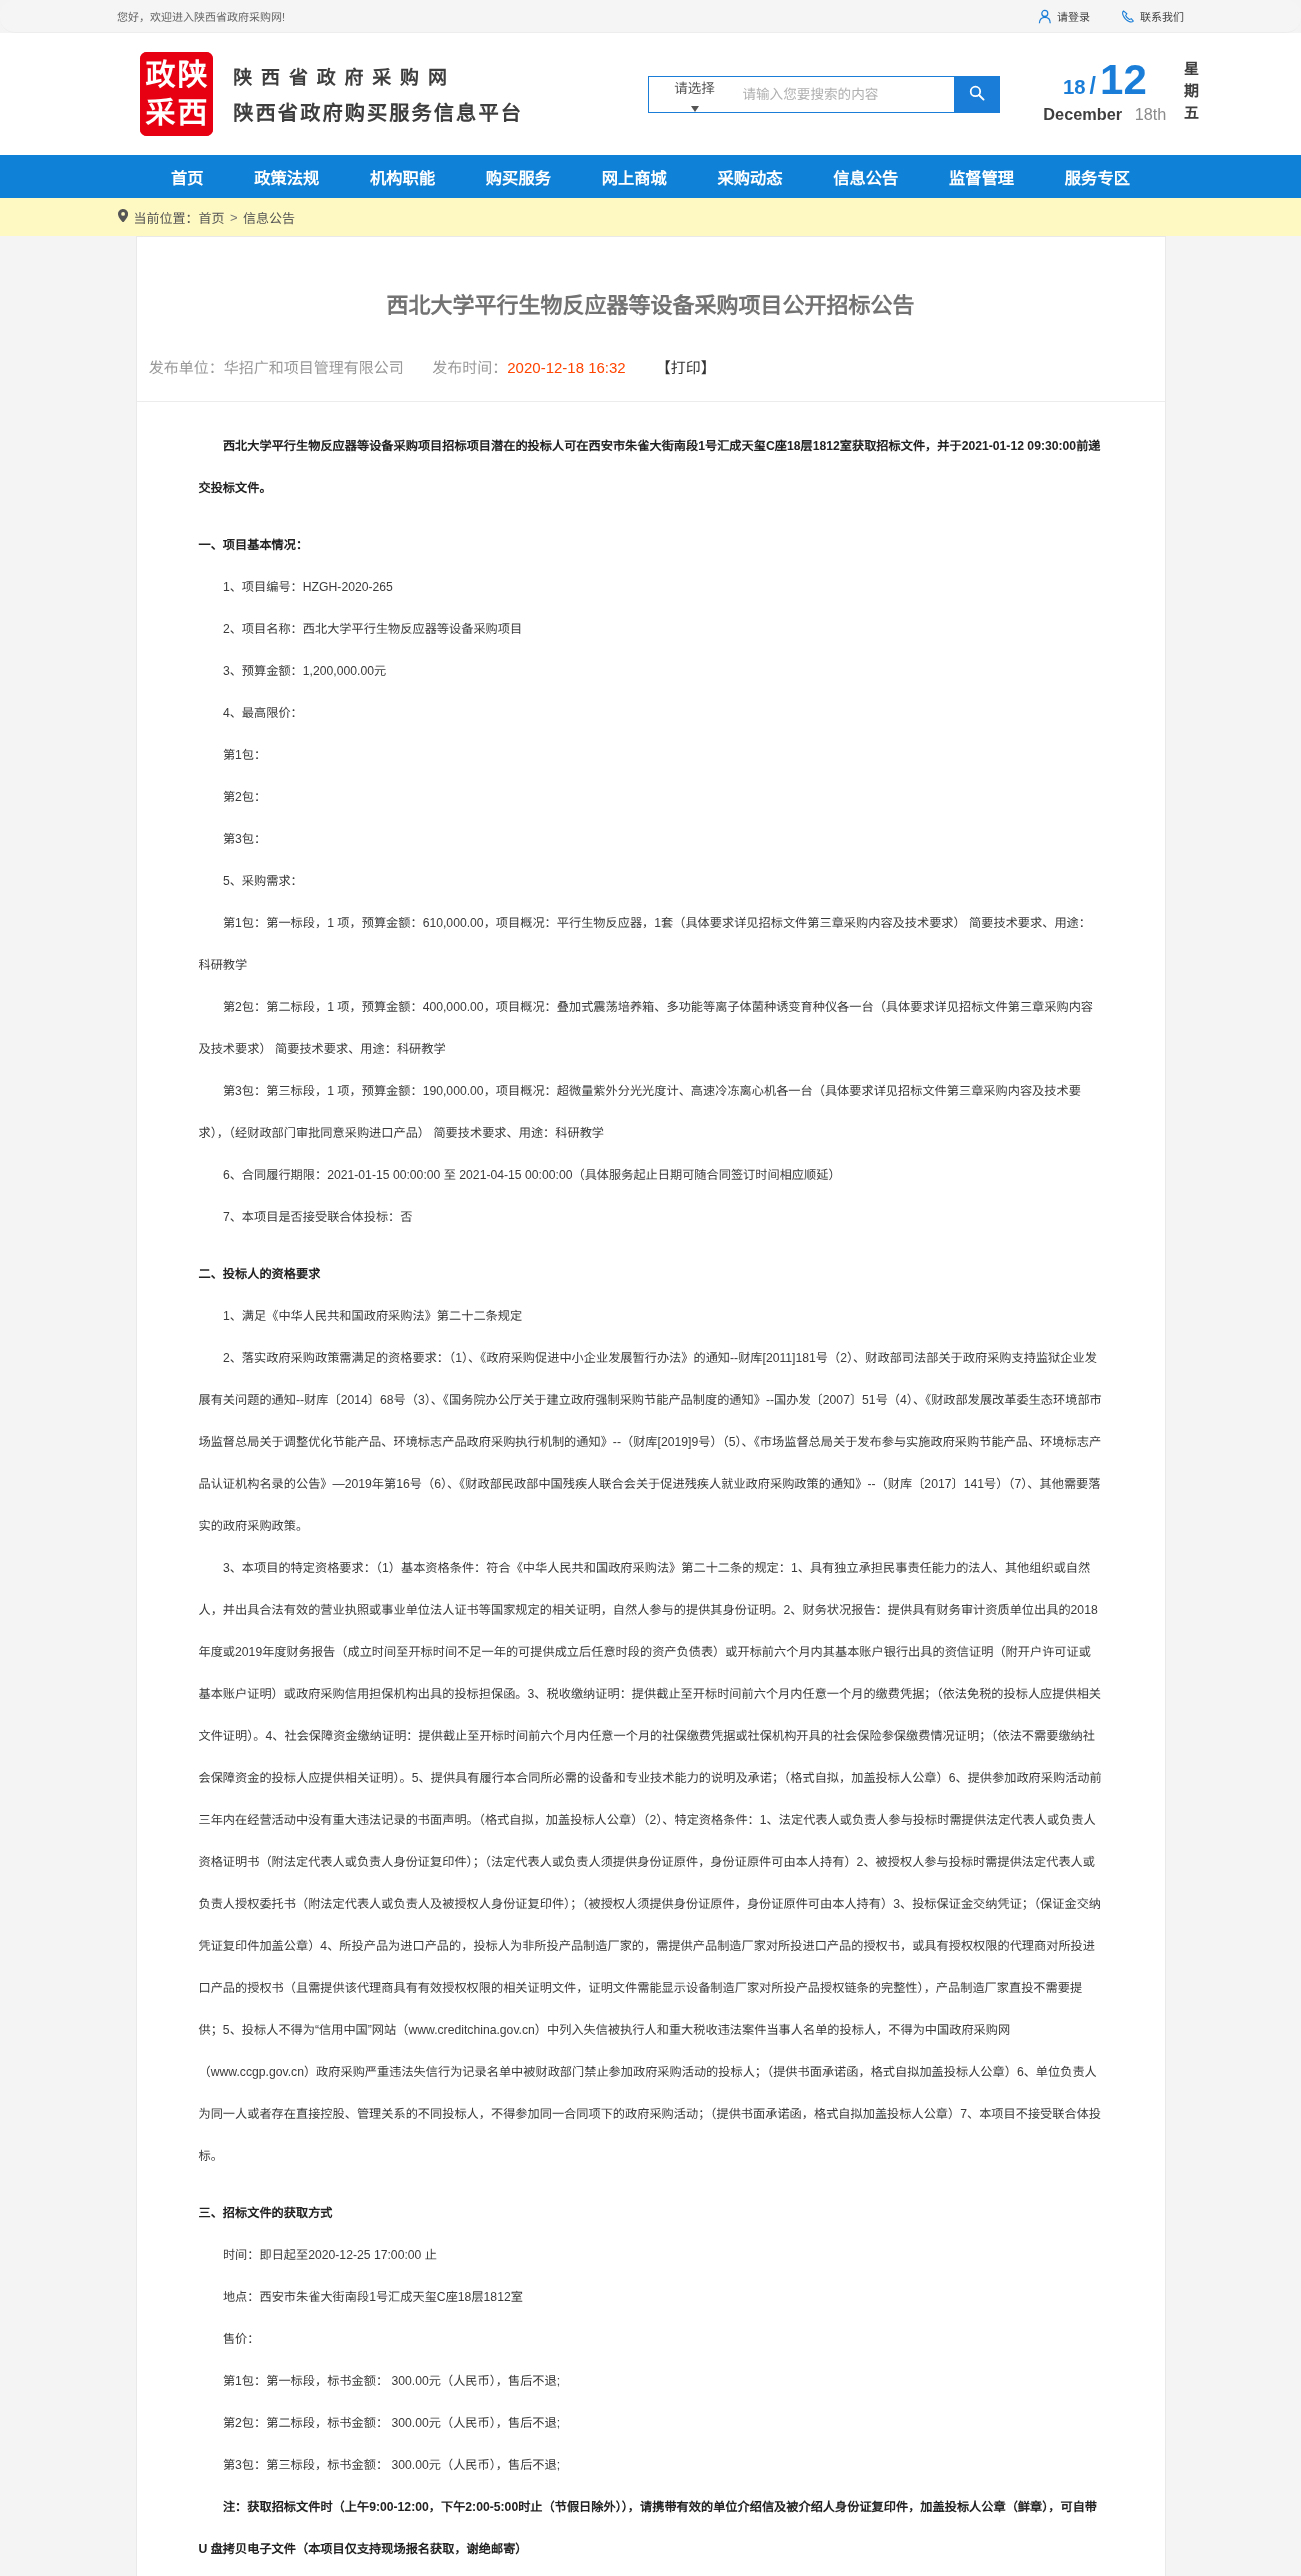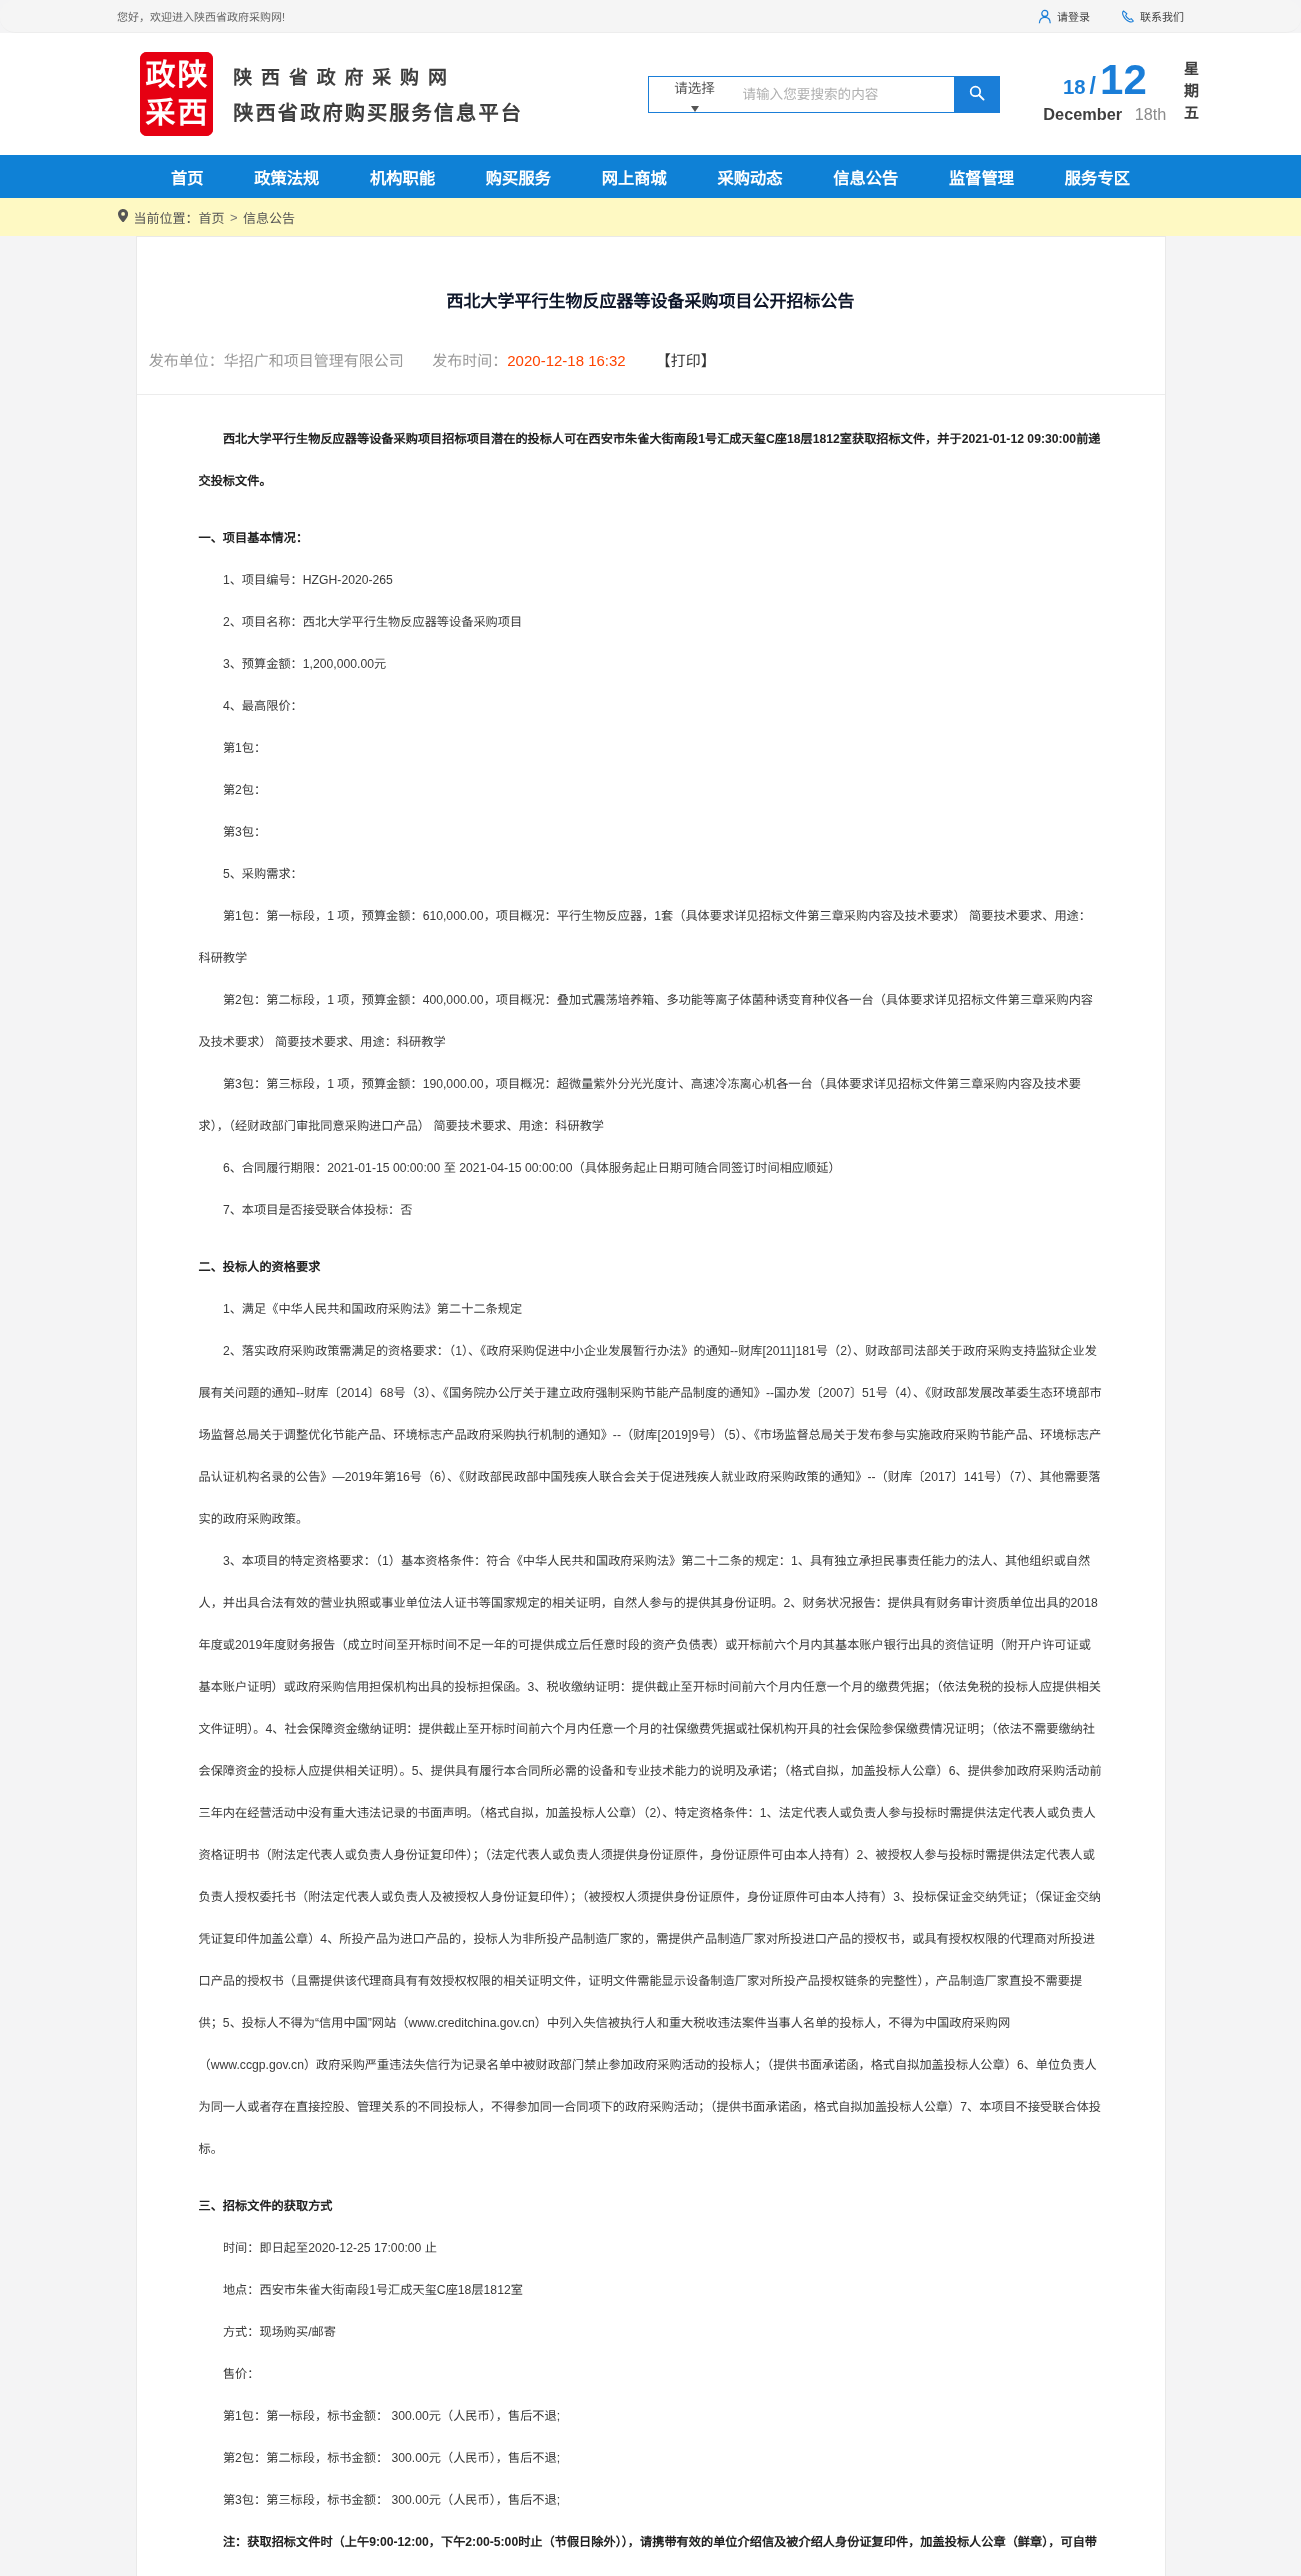--- a/index.html
+++ b/index.html
@@ -50,21 +50,21 @@
   .nav-item { color:#fff; font-size:16.3px; font-weight:bold; text-decoration:none; cursor:pointer; }
 
   
   .breadcrumb { height:38px; display:flex; align-items:center; padding:0 118px; background:#fef9c3; font-size:13px; color:#555; }
   .breadcrumb svg { margin-right:5.4px; }
   .crumb-link { color:#555; cursor:pointer; }
   .crumb-sep  { margin:0 5.4px; color:#777; }
 
   
   .card { width:1030px; margin:0 auto 31px auto; background:#fff; border:0.7px solid #e9e9e9; padding:0 0 47px 0; }
-  .art-title { text-align:center; font-size:17px; font-weight:bold; color:#0f172a; padding-top:50px; }
+  .art-title { text-align:center; font-size:22px; font-weight:bold; color:#737373; padding-top:50px; }
   .art-meta  { text-align:left; margin-top:37px; font-size:15px; color:#999; }
   .art-meta .seg { margin:0 12.2px; }
   .art-meta .time { color:#ff4400; }
   .art-meta .print { color:#333; margin-left:13.6px; cursor:pointer; }
   .meta-divider { border-bottom:0.7px solid #ececec; margin:24.4px 0 0 0; }
 
   .art-body { padding:19px 62px 0 62px; font-size:12.2px; color:#3a3a3a; line-height:42px; }
   .art-body .b-h     { font-weight:bold; color:#222; margin-top:15px; }
   .art-body .b-intro { font-weight:bold; color:#222; text-indent:2em; margin-top:4.1px; }
   .art-body .b-p     { text-indent:2em; }
@@ -195,21 +195,20 @@
         <div class="b-p">第3包：第三标段，1 项，预算金额：190,000.00，项目概况：超微量紫外分光光度计、高速冷冻离心机各一台（具体要求详见招标文件第三章采购内容及技术要求），（经财政部门审批同意采购进口产品） 简要技术要求、用途：科研教学</div>
         <div class="b-p">6、合同履行期限：2021-01-15 00:00:00 至 2021-04-15 00:00:00（具体服务起止日期可随合同签订时间相应顺延）</div>
         <div class="b-p">7、本项目是否接受联合体投标：否</div>
         <div class="b-h">二、投标人的资格要求</div>
         <div class="b-p">1、满足《中华人民共和国政府采购法》第二十二条规定</div>
         <div class="b-p">2、落实政府采购政策需满足的资格要求：（1）、《政府采购促进中小企业发展暂行办法》的通知--财库[2011]181号（2）、财政部司法部关于政府采购支持监狱企业发展有关问题的通知--财库〔2014〕68号（3）、《国务院办公厅关于建立政府强制采购节能产品制度的通知》--国办发〔2007〕51号（4）、《财政部发展改革委生态环境部市场监督总局关于调整优化节能产品、环境标志产品政府采购执行机制的通知》--（财库[2019]9号）（5）、《市场监督总局关于发布参与实施政府采购节能产品、环境标志产品认证机构名录的公告》—2019年第16号（6）、《财政部民政部中国残疾人联合会关于促进残疾人就业政府采购政策的通知》--（财库〔2017〕141号）（7）、其他需要落实的政府采购政策。</div>
         <div class="b-p">3、本项目的特定资格要求：（1）基本资格条件：符合《中华人民共和国政府采购法》第二十二条的规定：1、具有独立承担民事责任能力的法人、其他组织或自然人，并出具合法有效的营业执照或事业单位法人证书等国家规定的相关证明，自然人参与的提供其身份证明。2、财务状况报告：提供具有财务审计资质单位出具的2018年度或2019年度财务报告（成立时间至开标时间不足一年的可提供成立后任意时段的资产负债表）或开标前六个月内其基本账户银行出具的资信证明（附开户许可证或基本账户证明）或政府采购信用担保机构出具的投标担保函。3、税收缴纳证明：提供截止至开标时间前六个月内任意一个月的缴费凭据；（依法免税的投标人应提供相关文件证明）。4、社会保障资金缴纳证明：提供截止至开标时间前六个月内任意一个月的社保缴费凭据或社保机构开具的社会保险参保缴费情况证明；（依法不需要缴纳社会保障资金的投标人应提供相关证明）。5、提供具有履行本合同所必需的设备和专业技术能力的说明及承诺；（格式自拟，加盖投标人公章）6、提供参加政府采购活动前三年内在经营活动中没有重大违法记录的书面声明。（格式自拟，加盖投标人公章）（2）、特定资格条件：1、法定代表人或负责人参与投标时需提供法定代表人或负责人资格证明书（附法定代表人或负责人身份证复印件）；（法定代表人或负责人须提供身份证原件，身份证原件可由本人持有）2、被授权人参与投标时需提供法定代表人或负责人授权委托书（附法定代表人或负责人及被授权人身份证复印件）；（被授权人须提供身份证原件，身份证原件可由本人持有）3、投标保证金交纳凭证；（保证金交纳凭证复印件加盖公章）4、所投产品为进口产品的，投标人为非所投产品制造厂家的，需提供产品制造厂家对所投进口产品的授权书，或具有授权权限的代理商对所投进口产品的授权书（且需提供该代理商具有有效授权权限的相关证明文件，证明文件需能显示设备制造厂家对所投产品授权链条的完整性），产品制造厂家直投不需要提供；5、投标人不得为“信用中国”网站（www.creditchina.gov.cn）中列入失信被执行人和重大税收违法案件当事人名单的投标人，不得为中国政府采购网（www.ccgp.gov.cn）政府采购严重违法失信行为记录名单中被财政部门禁止参加政府采购活动的投标人；（提供书面承诺函，格式自拟加盖投标人公章）6、单位负责人为同一人或者存在直接控股、管理关系的不同投标人，不得参加同一合同项下的政府采购活动；（提供书面承诺函，格式自拟加盖投标人公章）7、本项目不接受联合体投标。</div>
         <div class="b-h">三、招标文件的获取方式</div>
         <div class="b-p">时间：即日起至2020-12-25 17:00:00 止</div>
         <div class="b-p">地点：西安市朱雀大街南段1号汇成天玺C座18层1812室</div>
-        <div class="b-p">方式：现场购买/邮寄</div>
         <div class="b-p">售价：</div>
         <div class="b-p">第1包：第一标段，标书金额： 300.00元（人民币），售后不退;</div>
         <div class="b-p">第2包：第二标段，标书金额： 300.00元（人民币），售后不退;</div>
         <div class="b-p">第3包：第三标段，标书金额： 300.00元（人民币），售后不退;</div>
         <div class="b-note">注：获取招标文件时（上午9:00-12:00，下午2:00-5:00时止（节假日除外）），请携带有效的单位介绍信及被介绍人身份证复印件，加盖投标人公章（鲜章），可自带 U 盘拷贝电子文件（本项目仅支持现场报名获取，谢绝邮寄）</div>
       </div>
 
   </div>
 
 </div>

